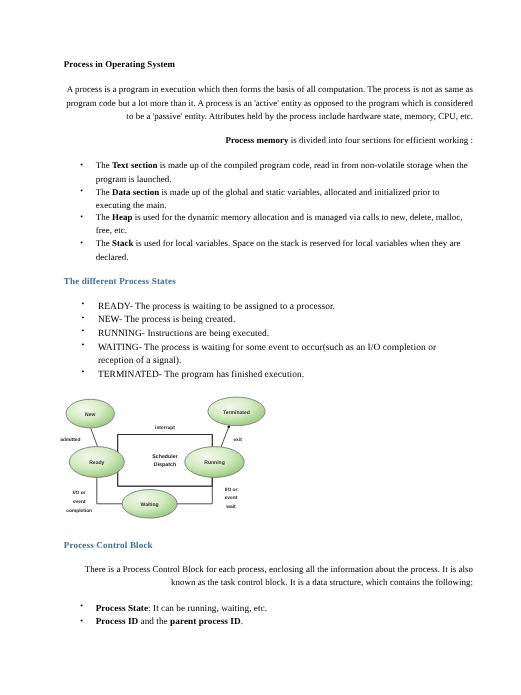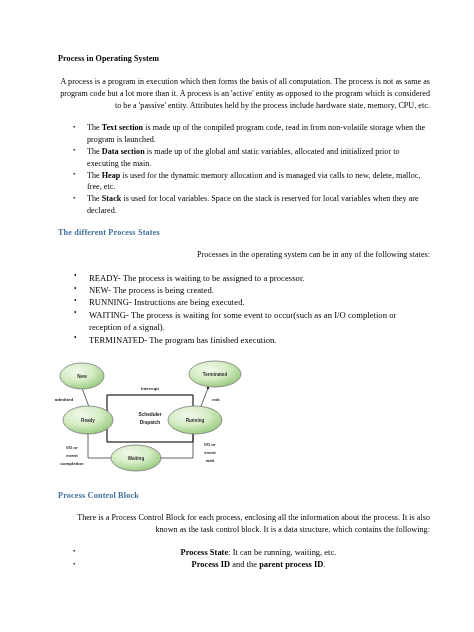--- a/index.html
+++ b/index.html
@@ -71,21 +71,20 @@
     line-height: 1.44;
     padding-left: 31px;
   }
   ul.bullets.states li::before {
     left: 16px;
     font-size: 7.2px;
   }
   ul.bullets.pcb li {
     font-size: 8.4px;
     line-height: 1.5;
-    text-align: center;
   }
   b, strong { font-weight: bold; }
 
   .diagram-wrap {
     position: relative;
     width: 330px;
     height: 122px;
     margin: 6px 0 12px -8px;
   }
   .diagram-wrap svg {
@@ -112,31 +111,31 @@
 </style>
 </head>
 <body>
 
 <div class="page">
 
   <div class="doc-title">Process in Operating System</div>
 
   <p class="para">A process is a program in execution which then forms the basis of all computation. The process is not as same as program code but a lot more than it. A process is an 'active' entity as opposed to the program which is considered to be a 'passive' entity. Attributes held by the process include hardware state, memory, CPU, etc.</p>
 
+  <p class="para"><b>Process memory</b><span> is divided into four sections for efficient working :</span></p>
 
   <ul class="bullets">
     <li><span>The </span><b>Text section</b><span> is made up of the compiled program code, read in from non-volatile storage when the program is launched.</span></li>
     <li><span>The </span><b>Data section</b><span> is made up of the global and static variables, allocated and initialized prior to executing the main.</span></li>
     <li><span>The </span><b>Heap</b><span> is used for the dynamic memory allocation and is managed via calls to new, delete, malloc, free, etc.</span></li>
     <li><span>The </span><b>Stack</b><span> is used for local variables. Space on the stack is reserved for local variables when they are declared.</span></li>
   </ul>
 
   <div class="sec-heading">The different Process States</div>
 
-  <p class="para">Processes in the operating system can be in any of the following states:</p>
 
   <ul class="bullets states">
     <li>READY- The process is waiting to be assigned to a processor.</li>
     <li>NEW- The process is being created.</li>
     <li>RUNNING- Instructions are being executed.</li>
     <li>WAITING- The process is waiting for some event to occur(such as an I/O completion or reception of a signal).</li>
     <li>TERMINATED- The program has finished execution.</li>
   </ul>
 
   <div class="diagram-wrap">

